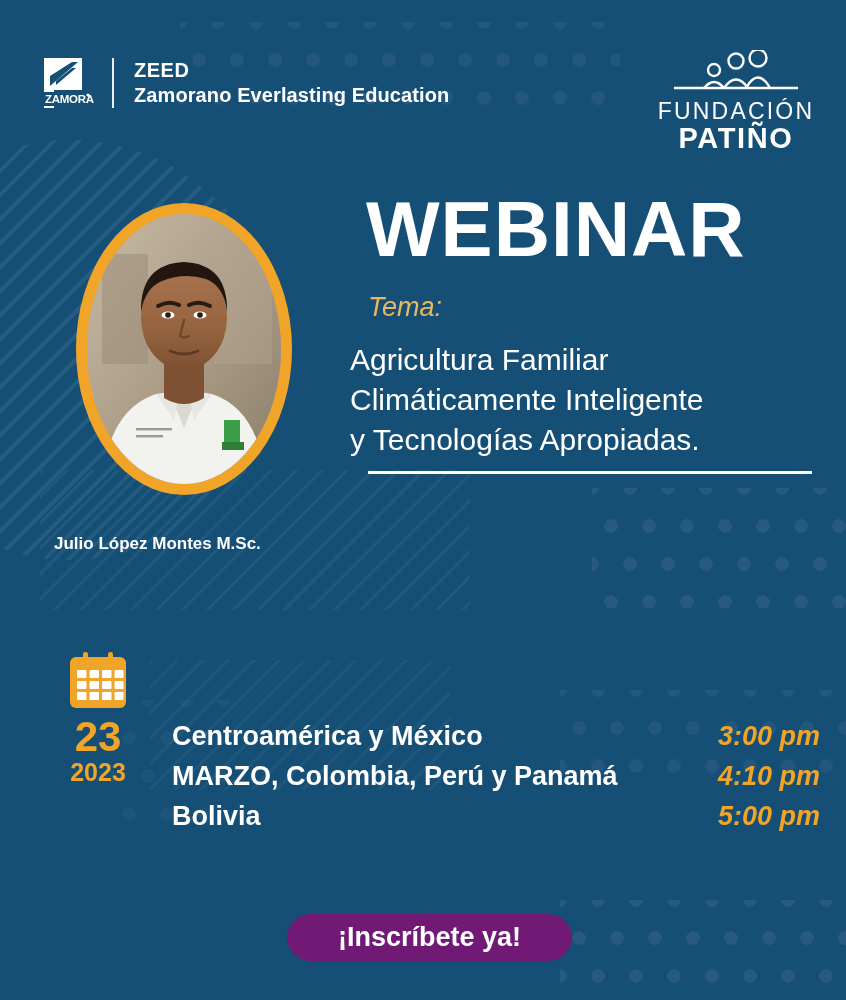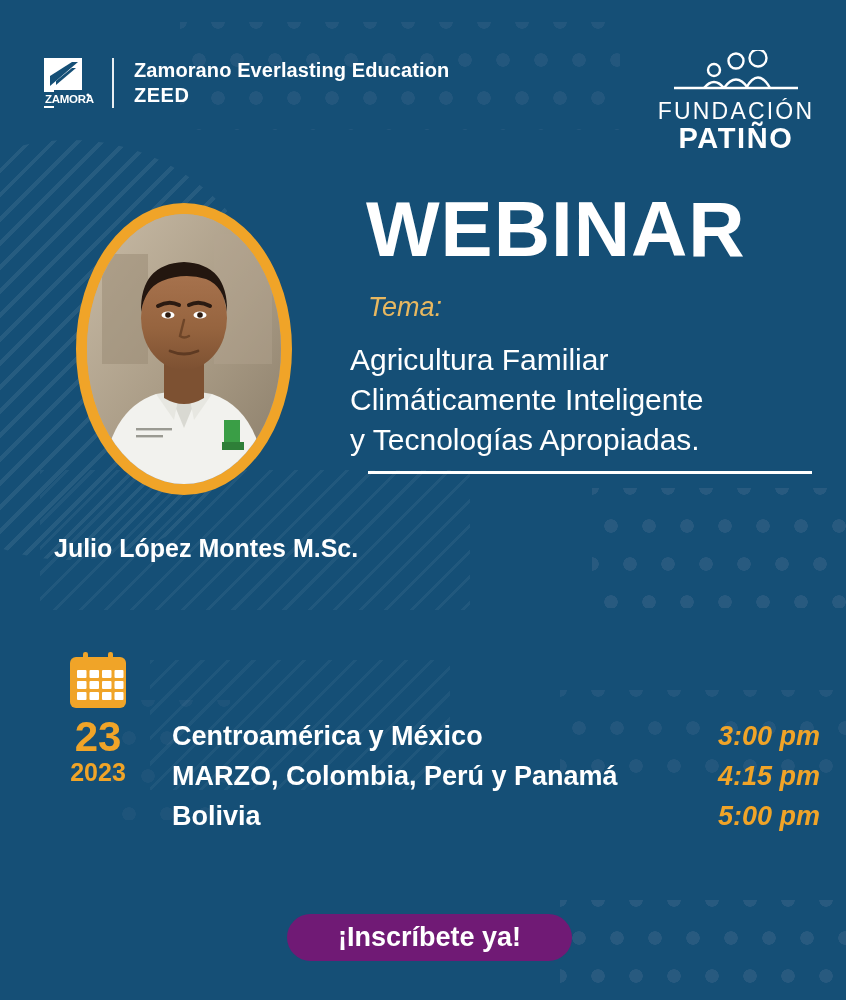--- a/index.html
+++ b/index.html
@@ -178,21 +178,21 @@
     left: 368px; top: 471px;
     width: 444px; height: 3px;
     background: #ffffff;
     z-index: 6;
   }
 
   
   #speaker-name {
     position: absolute;
     left: 54px; top: 534px;
-    font-size: 25px;
+    font-size: 17px;
     font-weight: bold;
     color: #ffffff;
     z-index: 6;
   }
 
   
   #date-block {
     position: absolute;
     left: 28px; top: 652px;
     width: 140px;
@@ -288,22 +288,22 @@
         <path d="M46 10 L18 34 L18 24 L40 10 Z" fill="#154F76"></path>
         <path d="M44 16 L24 33 L24 29 L40 16 Z" fill="#154F76"></path>
         <rect x="12" y="40" width="40" height="14" fill="#154F76"></rect>
         <text x="13" y="51" font-family="'Liberation Sans', sans-serif" font-size="11.5" font-weight="bold" fill="#ffffff" letter-spacing="-0.3">ZAMORANO</text>
         <circle cx="56" cy="43" r="1.6" fill="#ffffff"></circle>
       </svg>
 
       <div id="header-divider"></div>
 
       <div id="zeed-text">
+        <div id="zeed-abbr">ZEED</div>
         <div id="zeed-full">Zamorano Everlasting Education</div>
-        <div id="zeed-abbr">ZEED</div>
       </div>
     </div>
 
     <div id="patino-block">
       <svg id="patino-mark" width="132" height="46" viewBox="0 0 132 46">
         <circle cx="44" cy="20" r="6" fill="none" stroke="#ffffff" stroke-width="2.4"></circle>
         <circle cx="66" cy="11" r="7.5" fill="none" stroke="#ffffff" stroke-width="2.4"></circle>
         <circle cx="88" cy="8" r="8.5" fill="none" stroke="#ffffff" stroke-width="2.4"></circle>
         <path d="M34 38 Q44 26 54 38" fill="none" stroke="#ffffff" stroke-width="2.4"></path>
         <path d="M54 38 Q66 21 78 38" fill="none" stroke="#ffffff" stroke-width="2.4"></path>
@@ -402,21 +402,21 @@
     <div id="date-year">2023</div>
   </div>
 
   <div id="schedule">
     <div class="sched-row">
       <span class="sched-region">Centroamérica y México</span>
       <span class="sched-time">3:00 pm</span>
     </div>
     <div class="sched-row">
       <span class="sched-region">MARZO, Colombia, Perú y Panamá</span>
-      <span class="sched-time">4:15 pm</span>
+      <span class="sched-time">4:10 pm</span>
     </div>
     <div class="sched-row">
       <span class="sched-region">Bolivia</span>
       <span class="sched-time">5:00 pm</span>
     </div>
   </div>
 
   <button id="cta-button">¡Inscríbete ya!</button>
 
 </div>

